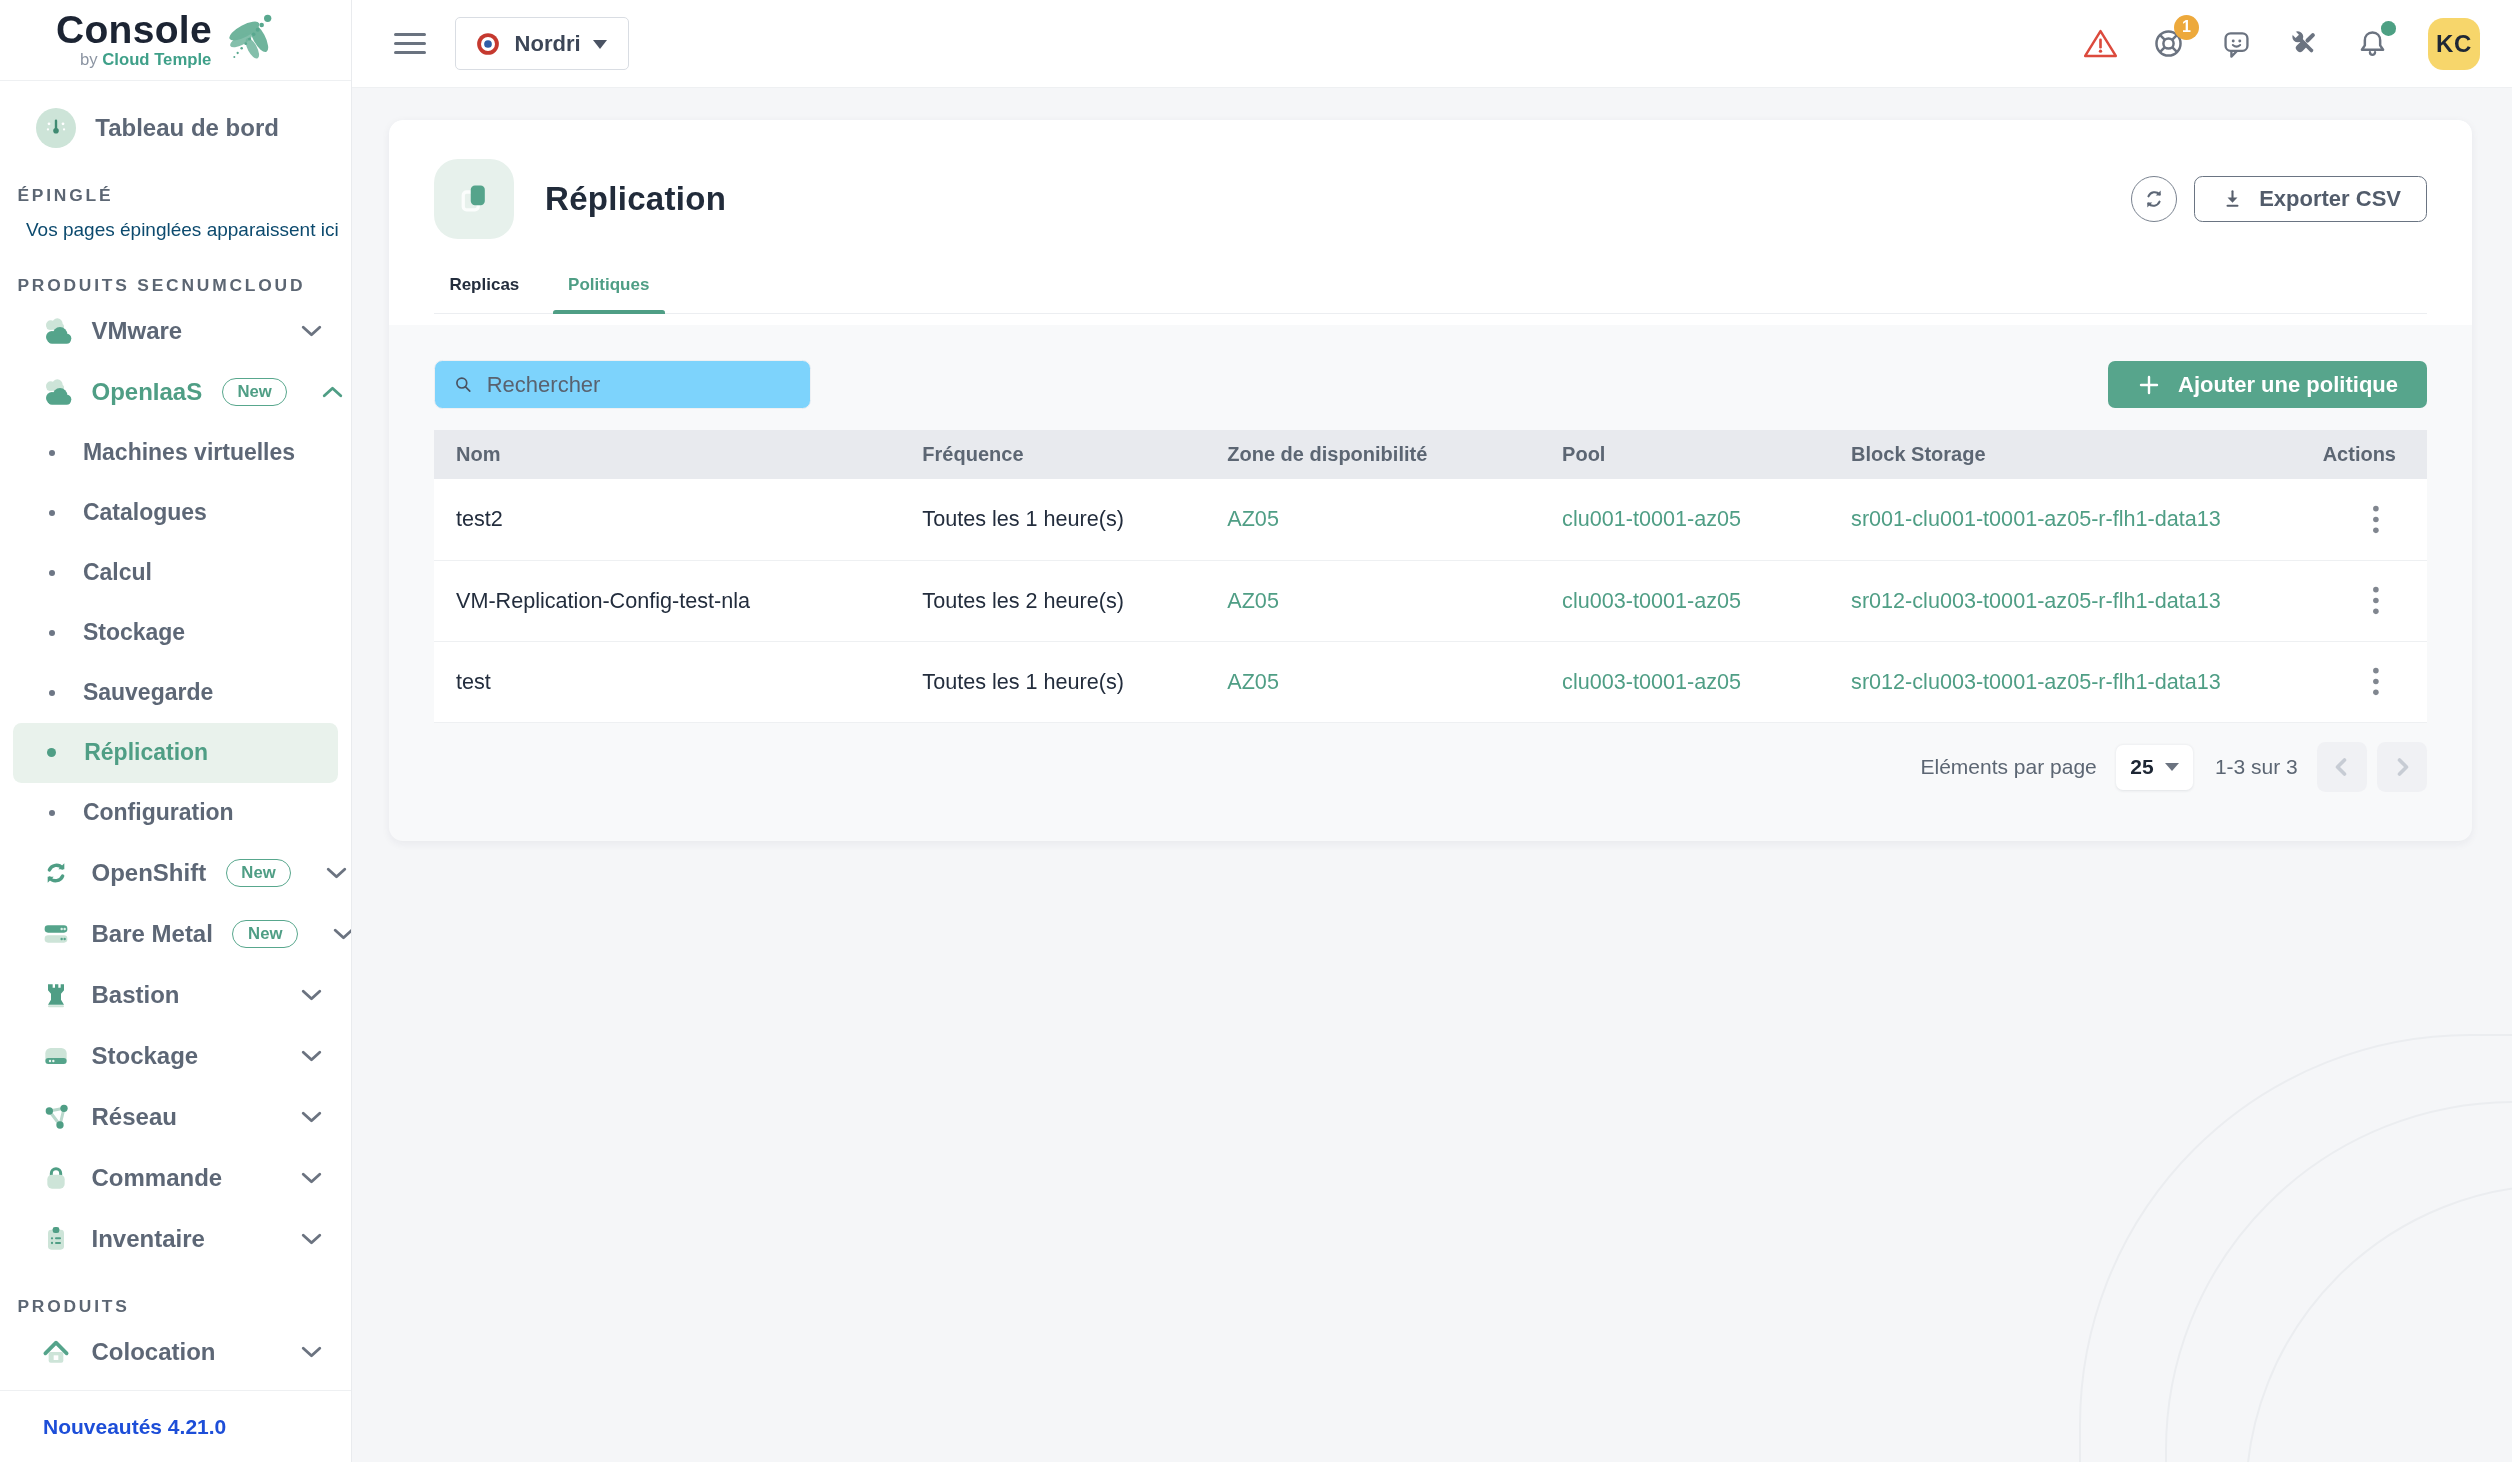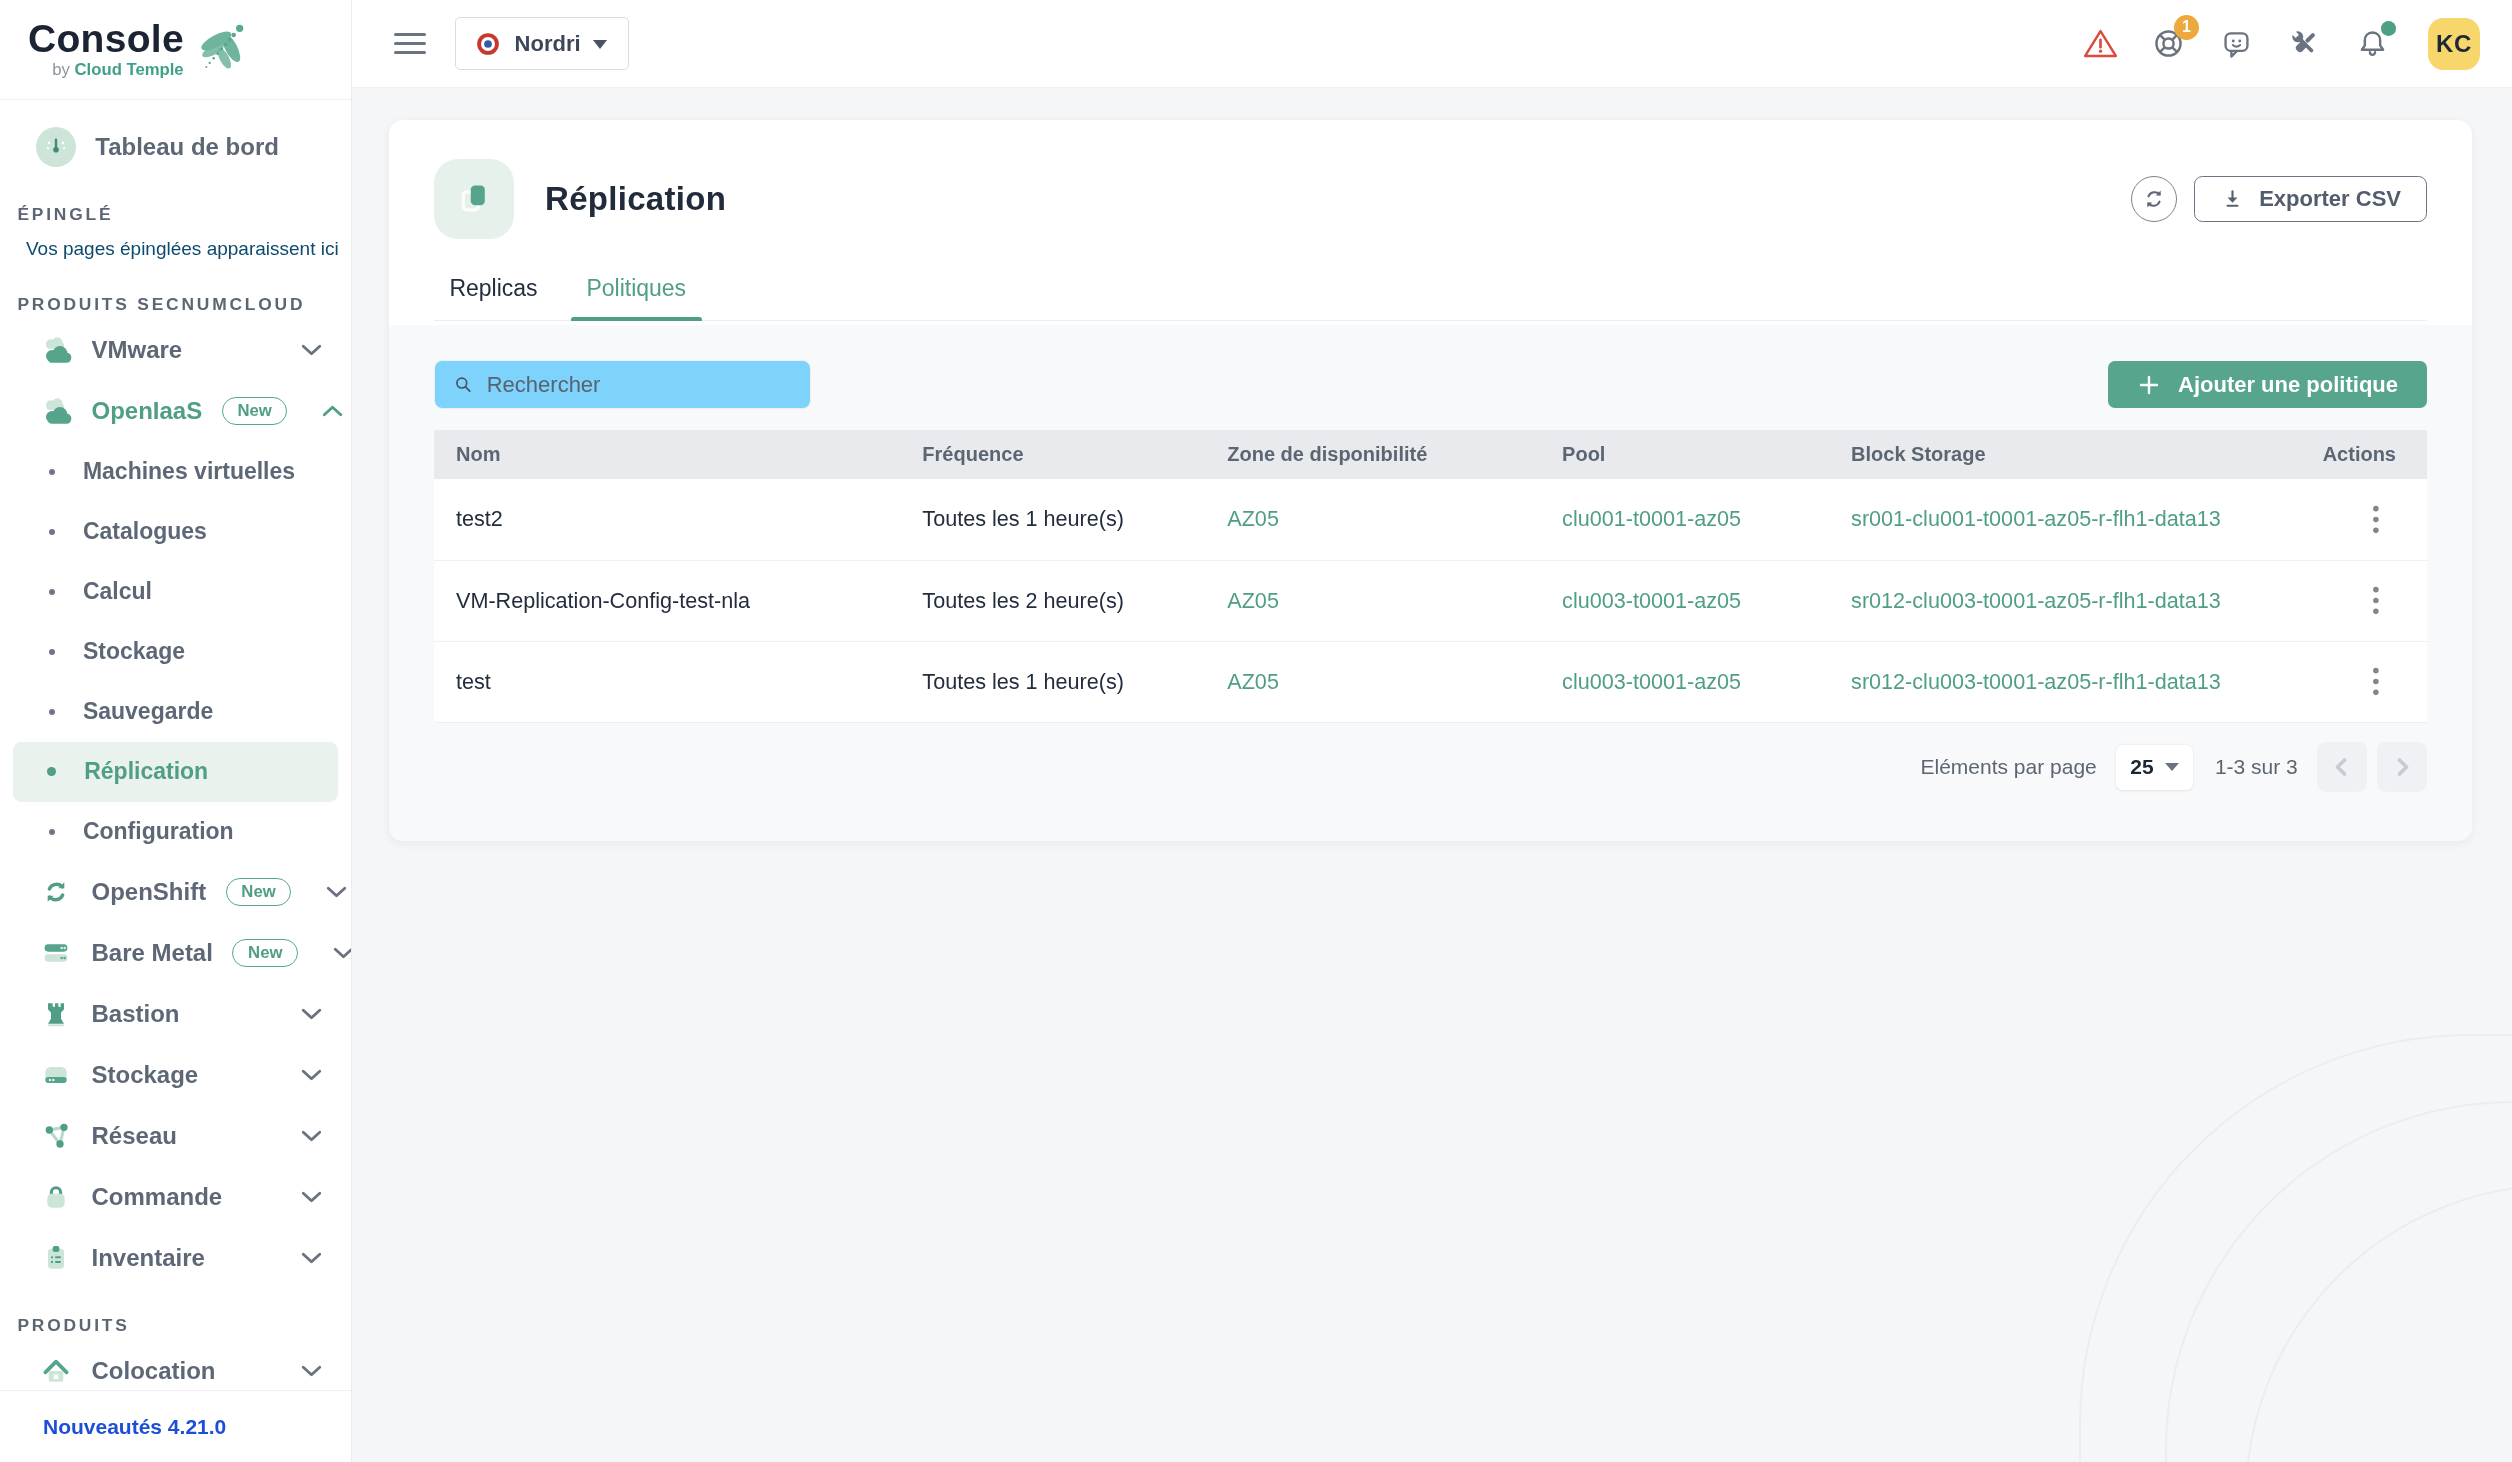--- a/index.html
+++ b/index.html
@@ -9,21 +9,21 @@
   }
   *{box-sizing:border-box; margin:0; padding:0;}
   html,body{width:2512px; height:1463px; overflow:hidden;}
   body{font-family:"Liberation Sans", sans-serif; background:#f5f6f8; color:var(--navy);}
   svg{display:block;}
   .clickable{cursor:pointer;}
 
   
   .sidebar{position:fixed; left:0; top:0; width:352px; height:1463px; background:#fff;
     border-right:1.4px solid #e9ebee; display:flex; flex-direction:column; z-index:5;}
-  .logo-area{height:100px; border-bottom:1.4px solid #eef0f2; display:flex; align-items:center; padding-left:28px; flex:none;text-align:center;}
+  .logo-area{height:81px; border-bottom:1.4px solid #eef0f2; display:flex; align-items:center; padding-left:56px; flex:none;}
   .logo-name{font-size:39px; font-weight:800; color:#1c2433; letter-spacing:0.3px; line-height:1;}
   .logo-byline{font-size:16.7px; margin-top:1.4px; margin-left:24px; white-space:nowrap;}
   .logo-by{color:#8b94a2;}
   .logo-company{color:#3fa089; font-weight:700;}
   .dragonfly{margin-left:7px; margin-top:-5.6px;}
 
   .nav{flex:1; overflow:hidden; padding-top:16.7px;}
   .nav-item{height:61px; display:flex; align-items:center; padding:0 29px 0 40px; gap:19.5px;}
   .nav-icon{width:32px; height:32px; flex:none;}
   .nav-label{font-size:24px; font-weight:600; color:var(--slate); margin-right:auto; white-space:nowrap;}
@@ -83,21 +83,21 @@
   .head-row{display:flex; align-items:center;}
   .page-icon-wrap{width:80px; height:80px; border-radius:24px; background:#e7f1ec;
     display:flex; align-items:center; justify-content:center; flex:none;}
   .page-title{font-size:33px; font-weight:800; color:#212b3a; margin-left:31px; letter-spacing:0.3px;}
   .head-actions{margin-left:auto; display:flex; align-items:center; gap:17px;}
   .refresh-btn{width:46px; height:46px; border-radius:50%; border:1.7px solid #79828f; background:#fff;
     display:flex; align-items:center; justify-content:center;}
   .export-btn{height:46px; border:1.7px solid #6a7482; border-radius:8.4px; background:#fff;
     display:flex; align-items:center; gap:14px; padding:0 25px; font-size:22px; font-weight:600; color:#525c6b;}
   .tabs-row{display:flex; margin-top:36px; border-bottom:1.4px solid #eceef1; padding-left:0;}
-  .tab{position:relative; padding:0 15.4px 18px; margin-right:18px; font-size:23px; font-weight:400; color:#232d3d;}
+  .tab{position:relative; padding:0 15.4px 18px; margin-right:18px; font-size:17px; font-weight:700; color:#232d3d;}
   .tab.active{color:var(--accent);}
   .tab.active::after{content:""; position:absolute; left:0; right:0; bottom:-1.4px; height:4.9px;
     background:var(--accent); border-radius:2.8px 2.8px 0 0;}
 
   .card-body{padding:35px 45px 0;}
   .toolbar{display:flex; align-items:center;}
   .search-box{width:377px; height:49px; background:#7dd3fc; border:1.4px solid #eef0f3; border-radius:8.4px;
     display:flex; align-items:center; padding:0 16.7px; gap:12.6px;}
   .search-box input{border:none; outline:none; font-size:22px; color:#3c4657; width:100%;
     font-family:"Liberation Sans", sans-serif; background:transparent;}

